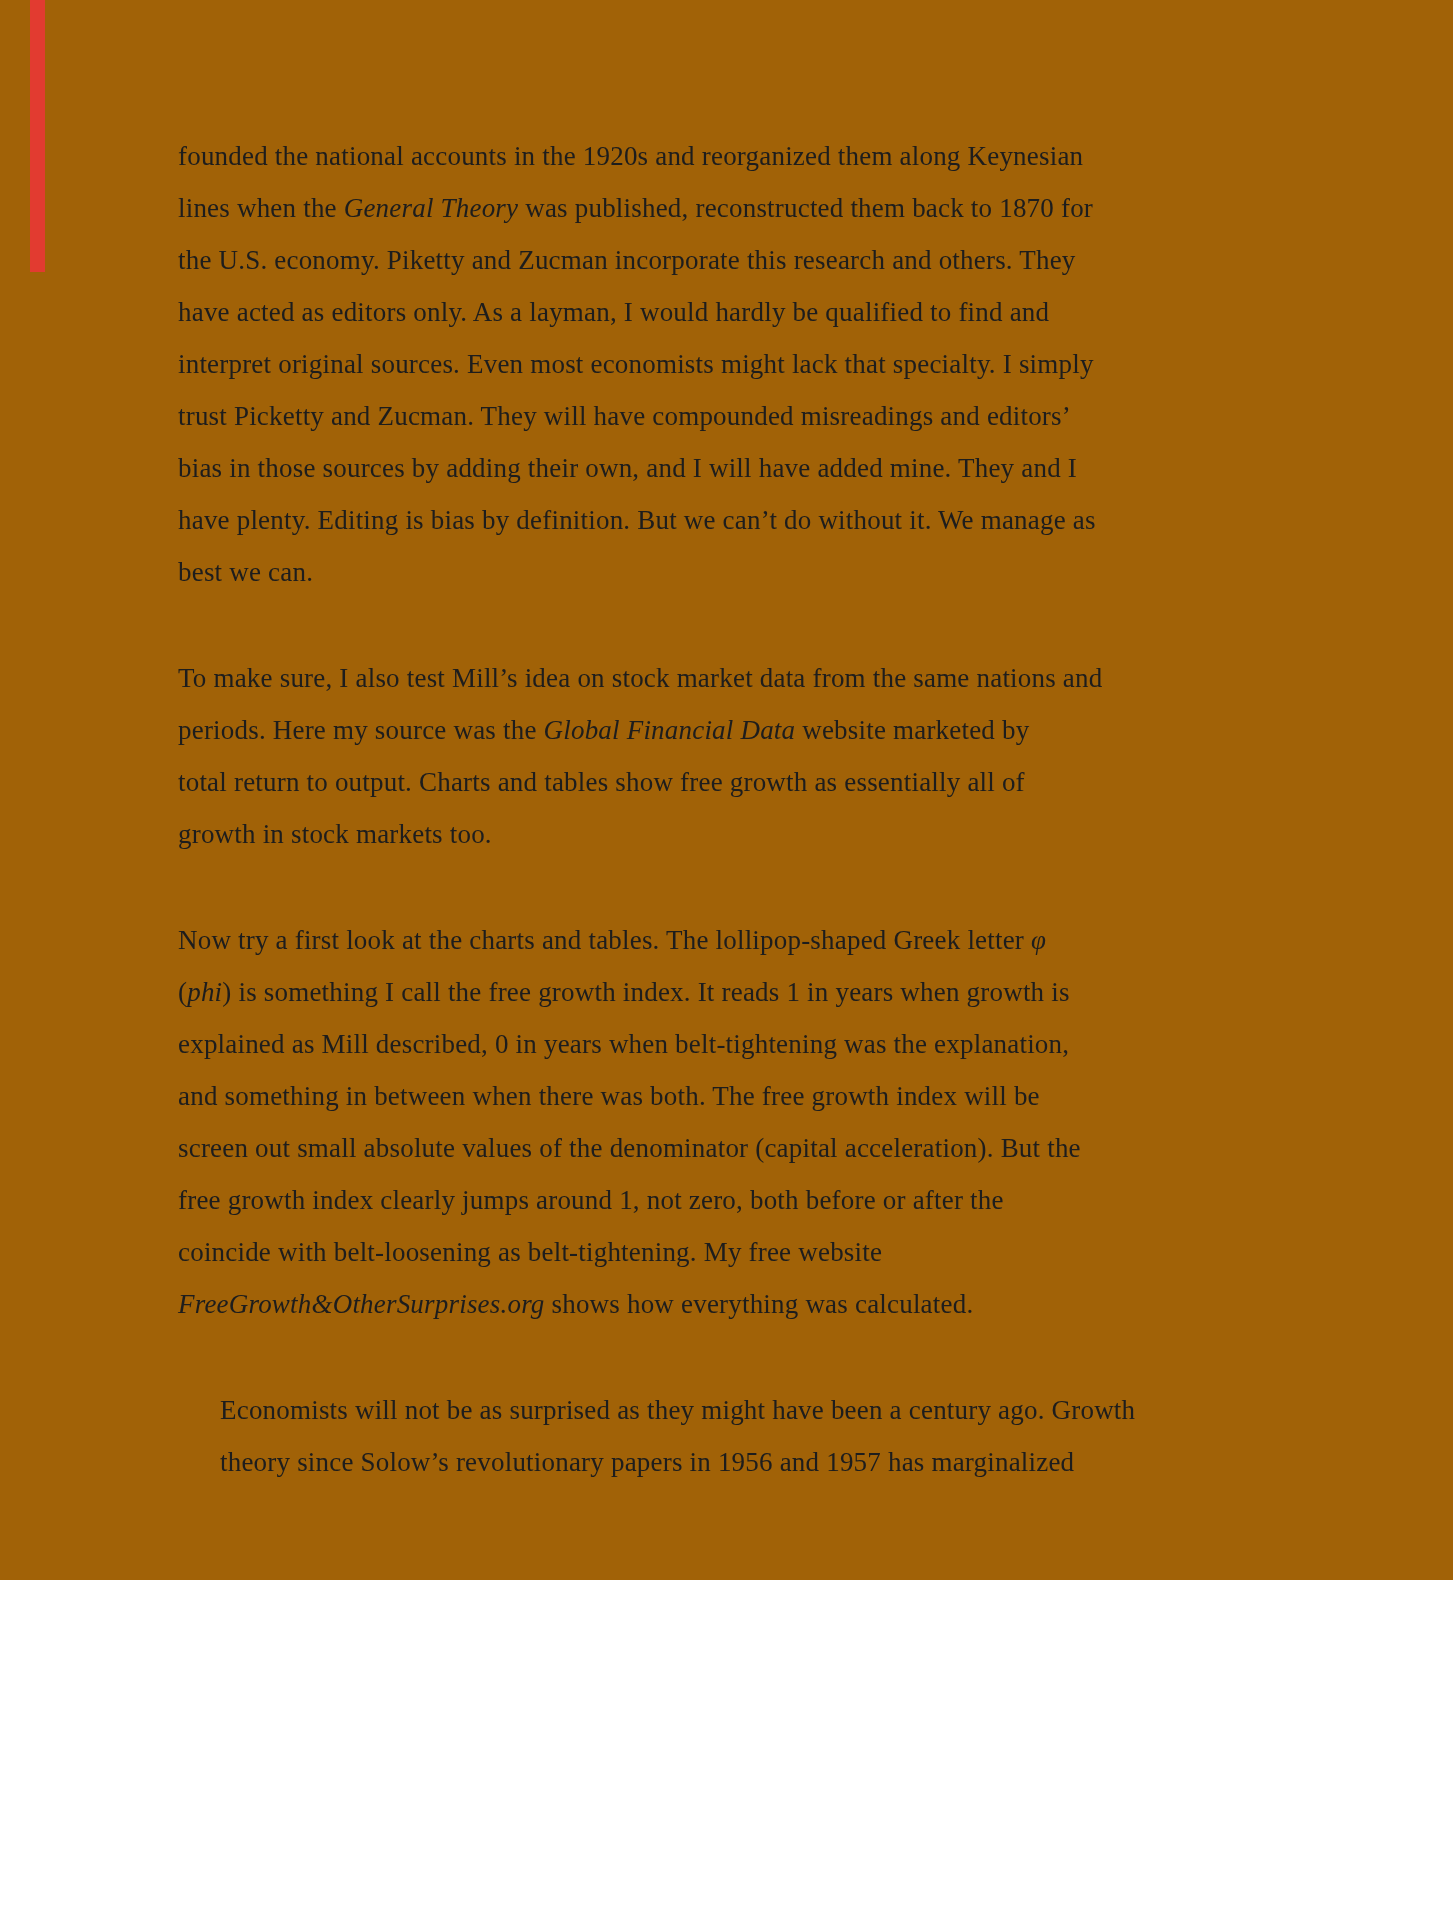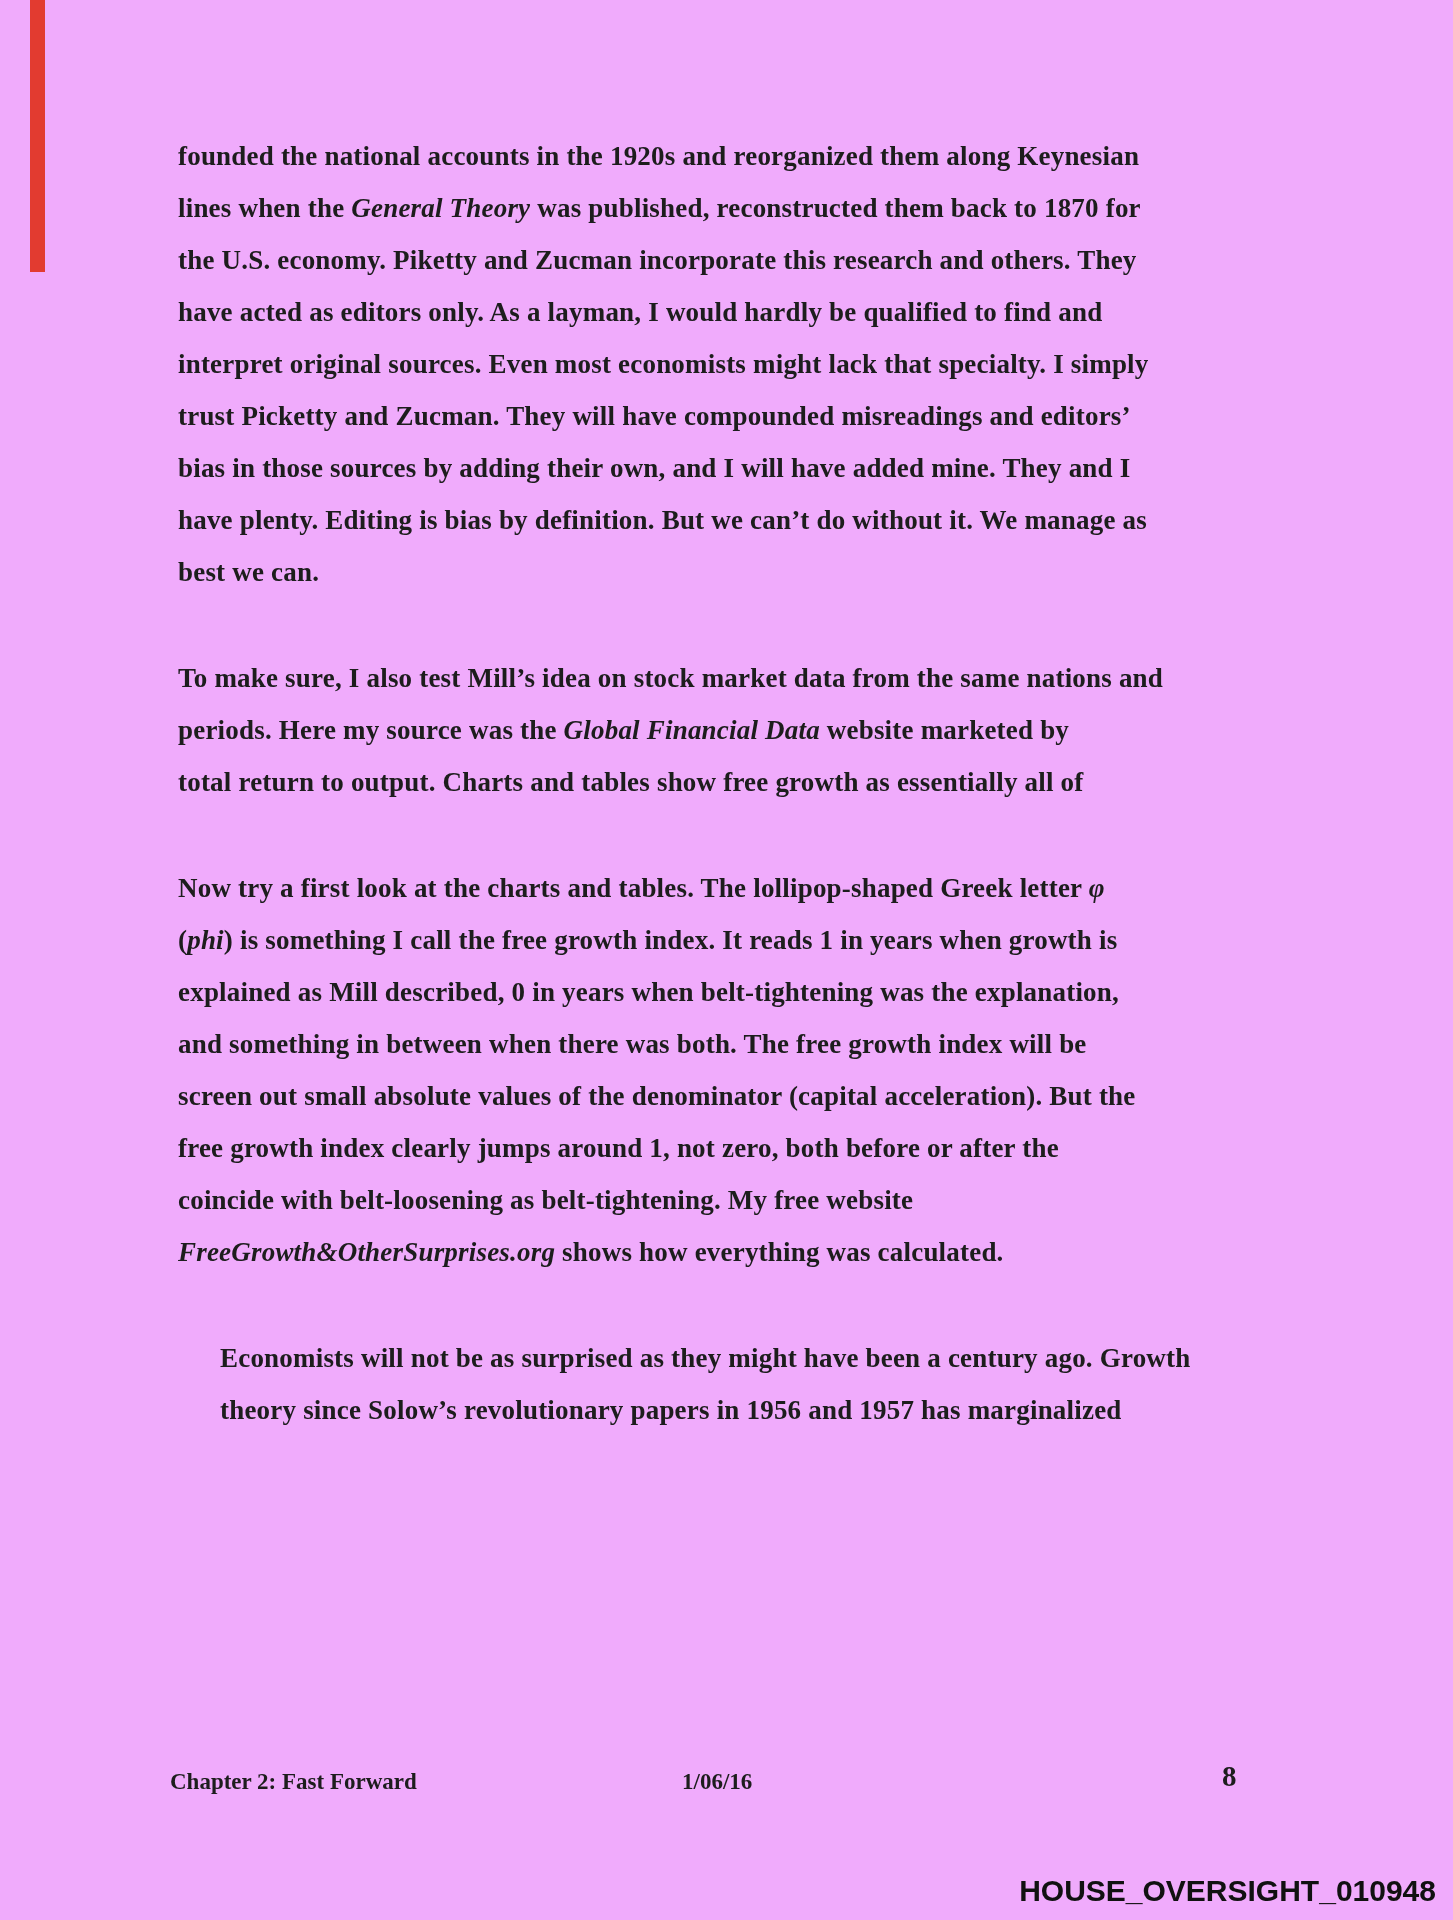--- a/index.html
+++ b/index.html
@@ -3,26 +3,25 @@
 <meta charset="utf-8">
 <style>
   html, body {
     margin: 0;
     padding: 0;
     background: #ffffff;
   }
   .page {
     position: relative;
     width: 1453px;
-    height: 1920px;
-    background: #f0abfc;
+    height: 1580px;
+    background: #a16207;
     overflow: hidden;
     font-family: "Liberation Serif", "DejaVu Serif", serif;
     color: #1d1d1d;
-    font-weight: bold;
   }
   .red-flag {
     position: absolute;
     left: 30px;
     top: 0;
     width: 15px;
     height: 272px;
   }
   .body-text {
     position: absolute;
@@ -79,20 +78,21 @@
         <div class="line"><span>interpret original sources. Even most economists might lack that specialty. I simply</span></div>
         <div class="line"><span>trust Picketty and Zucman. They will have compounded misreadings and editors’</span></div>
         <div class="line"><span>bias in those sources by adding their own, and I will have added mine. They and I</span></div>
         <div class="line"><span>have plenty. Editing is bias by definition. But we can’t do without it. We manage as</span></div>
         <div class="line"><span>best we can.</span></div>
       </div>
       <div class="paragraph">
         <div class="line"><span>To make sure, I also test Mill’s idea on stock market data from the same nations and</span></div>
         <div class="line"><span>periods. Here my source was the </span><em>Global Financial Data</em><span> website marketed by</span></div>
         <div class="line"><span>total return to output. Charts and tables show free growth as essentially all of</span></div>
+        <div class="line"><span>growth in stock markets too.</span></div>
       </div>
       <div class="paragraph">
         <div class="line"><span>Now try a first look at the charts and tables. The lollipop-shaped Greek letter </span><em>φ</em></div>
         <div class="line"><span>(</span><em>phi</em><span>) is something I call the free growth index. It reads 1 in years when growth is</span></div>
         <div class="line"><span>explained as Mill described, 0 in years when belt-tightening was the explanation,</span></div>
         <div class="line"><span>and something in between when there was both. The free growth index will be</span></div>
         <div class="line"><span>screen out small absolute values of the denominator (capital acceleration). But the</span></div>
         <div class="line"><span>free growth index clearly jumps around 1, not zero, both before or after the</span></div>
         <div class="line"><span>coincide with belt-loosening as belt-tightening. My free website</span></div>
         <div class="line"><em>FreeGrowth&amp;OtherSurprises.org</em><span> shows how everything was calculated.</span></div>

